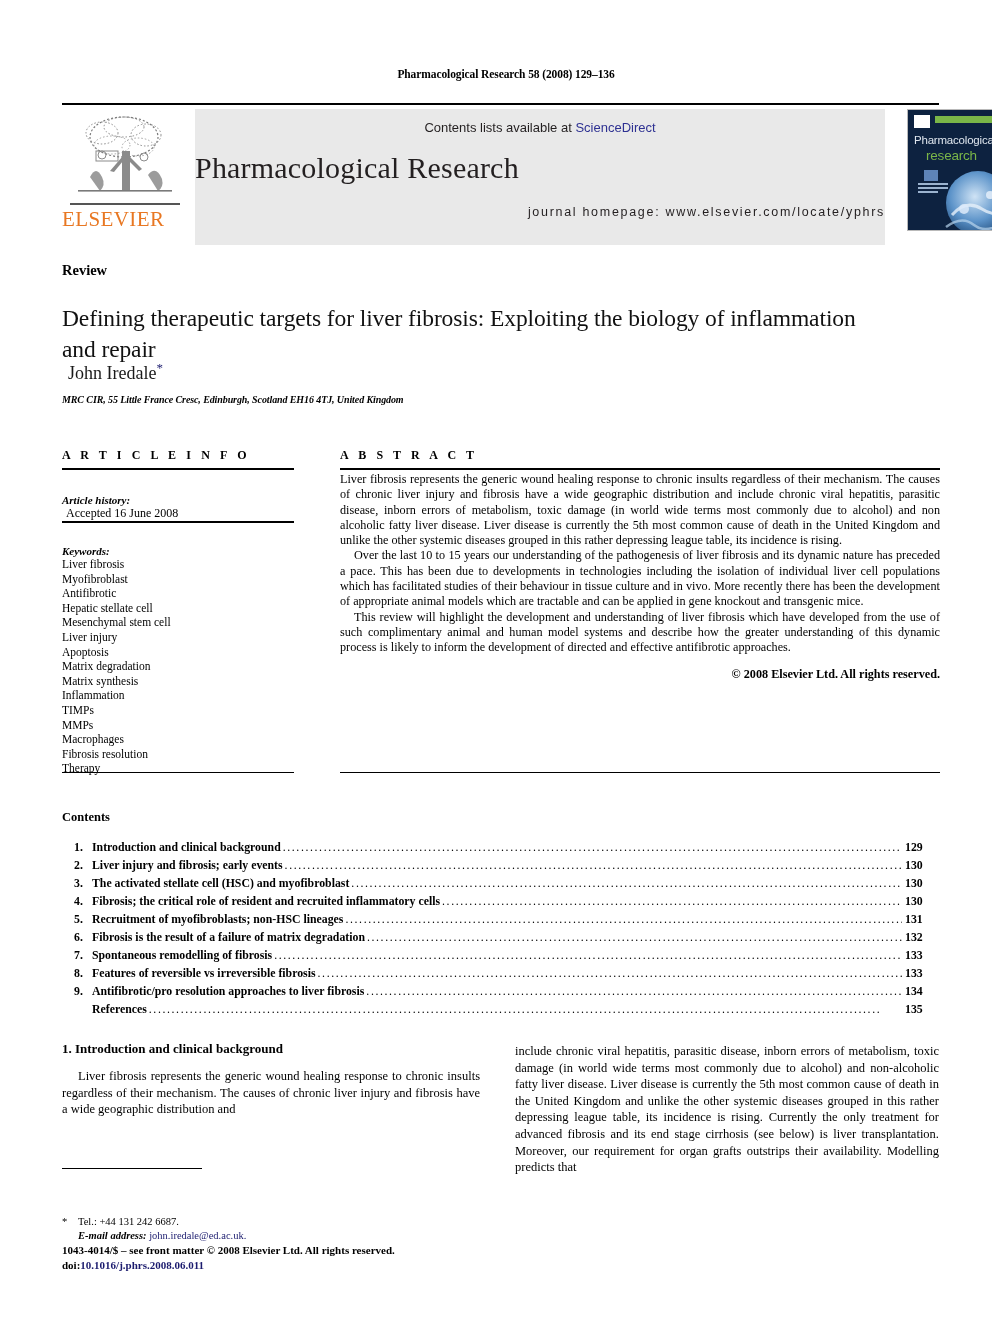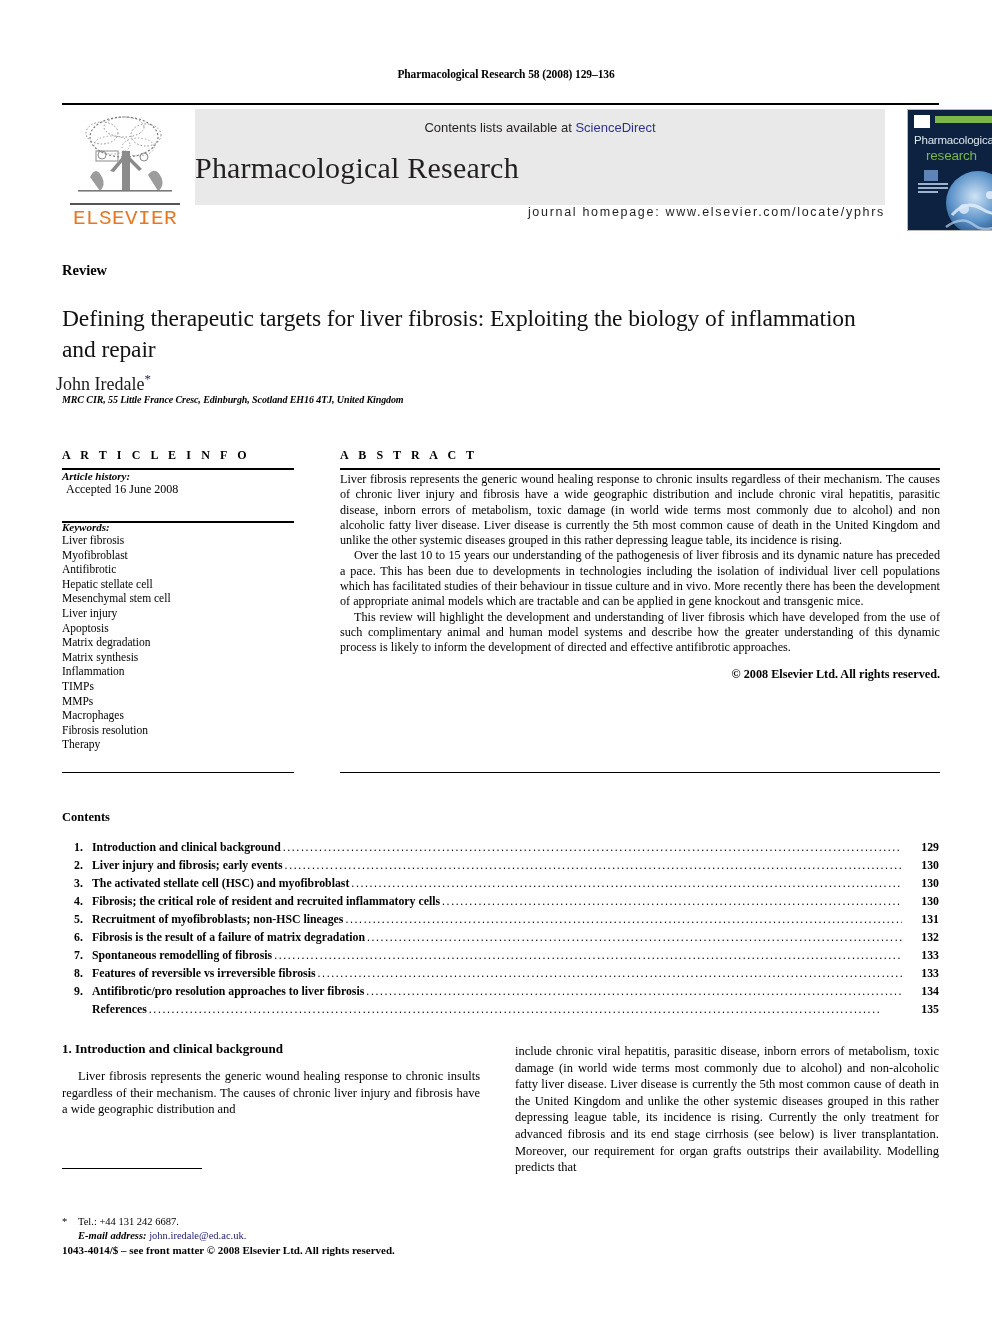--- a/index.html
+++ b/index.html
@@ -28,30 +28,30 @@
     position: absolute; left: 62px; top: 103px; width: 877px; height: 128px;
   }
   .masthead-rule {
     position: absolute; left: 0; top: 0; width: 877px; height: 2px; background: #000;
   }
   .elsevier-block {
     position: absolute; left: 0px; top: 6px; width: 126px; height: 122px;
   }
   .tree-svg { position: absolute; left: 10px; top: 2px; }
   .elsevier-word {
-    position: absolute; left: 0; top: 98px; width: 126px; text-align: center;
-    font-family: Liberation Mono, monospace;
+    position: absolute; left: 0; top: 98px; width: 126px; text-align: left;
+    font-family: Liberation Serif, serif;
     font-size: 21px; font-weight: normal; color: #e87722;
     letter-spacing: 0.4px;
   }
   .elsevier-baseline {
     position: absolute; left: 8px; top: 94px; width: 110px; height: 1.5px; background: #555;
   }
   .banner {
-    position: absolute; left: 133px; top: 6px; width: 690px; height: 96px;
+    position: absolute; left: 133px; top: 6px; width: 690px; height: 136px;
     background: #e9e9e9;
   }
   .banner-line1 {
     position: absolute; left: 0; top: 11px; width: 690px; text-align: center;
     font-family: "Liberation Sans", sans-serif; font-size: 13px; color: #231f20;
   }
   .sd-link { color: #2e3192; }
   .banner-title {
     position: absolute; left: 0; top: 42px; width: 690px; text-align: left;
     font-family: "Liberation Serif", serif; font-size: 30px; color: #231f20;
@@ -103,22 +103,22 @@
   .art-type {
     position: absolute; left: 62px; top: 262px;
     font-size: 14.5px; font-weight: bold;
   }
   .art-title {
     position: absolute; left: 62px; top: 287px; width: 800px;
     font-size: 23.5px; line-height: 31px; font-weight: normal; color: #111;
     letter-spacing: -0.1px;
   }
   .art-author {
-    position: absolute; left: 56px; top: 360px;
-    font-size: 18px; color: #1a1a1a; margin-top: 11px;
+    position: absolute; left: 68px; top: 360px;
+    font-size: 18px; color: #1a1a1a;
   }
   .art-author sup { color: #1b1b6e; font-size: 13px; }
   .art-affil {
     position: absolute; left: 62px; top: 394px;
     font-size: 10px; font-style: italic; font-weight: bold; letter-spacing: -0.1px;
   }
 
   
   .sec-head {
     font-family: "Liberation Serif", serif;
@@ -153,21 +153,21 @@
   .toc-row {
     display: flex; align-items: baseline;
     font-size: 11.8px; line-height: 18px; font-weight: bold;
   }
   .toc-num { width: 30px; flex: 0 0 30px; padding-left: 12px; }
   .toc-label { white-space: nowrap; }
   .toc-dots {
     flex: 1 1 auto; overflow: hidden; white-space: nowrap;
     margin: 0 3px 0 2px; letter-spacing: 1.6px; font-weight: normal;
   }
-  .toc-page { flex: 0 0 34px; text-align: right; }
+  .toc-page { flex: 0 0 34px; }
 
   
   .body-sec-head {
     position: absolute; left: 62px; top: 1041px;
     font-size: 13px; font-weight: bold;
   }
   .col-left {
     position: absolute; left: 62px; top: 1068px; width: 418px;
     font-size: 12.5px; line-height: 16.6px; text-align: justify;
   }
@@ -272,21 +272,21 @@
   <div class="sec-head info-head">A R T I C L E   I N F O</div>
   <div class="sec-head abs-head">A B S T R A C T</div>
 
   <div class="rule-thick" style="left:62px; top:468px; width:232px;"></div>
   <div class="rule-thick" style="left:340px; top:468px; width:600px;"></div>
   <div class="rule-thick" style="left:62px; top:521px; width:232px;"></div>
   <div class="rule-thin" style="left:62px; top:772px; width:232px;"></div>
   <div class="rule-thin" style="left:340px; top:772px; width:600px;"></div>
 
   <div class="info-col">
-    <div style="padding-top:0;">
+    <div style="padding-top:24px;">
       <div class="info-hist-label">Article history:</div>
       <div class="info-hist-val">Accepted 16 June 2008</div>
     </div>
     <div style="padding-top:24px;">
       <div class="kw-label">Keywords:</div>
       <div>
         <div class="kw-item">Liver fibrosis</div>
         <div class="kw-item">Myofibroblast</div>
         <div class="kw-item">Antifibrotic</div>
         <div class="kw-item">Hepatic stellate cell</div>
@@ -390,15 +390,18 @@
       <span class="fn-star">*</span><span>Tel.: +44 131 242 6687.</span>
     </div>
     <div style="padding-left:16px;">
       <span class="fn-em">E-mail address:</span>
       <span class="link-blue">john.iredale@ed.ac.uk.</span>
     </div>
   </div>
 
   <div class="footer">
     <div>1043-4014/$ – see front matter © 2008 Elsevier Ltd. All rights reserved.</div>
+    <div>
+      <span>doi:</span><span class="link-blue">10.1016/j.phrs.2008.06.011</span>
+    </div>
   </div>
 
 </div>
 
 </body></html>

